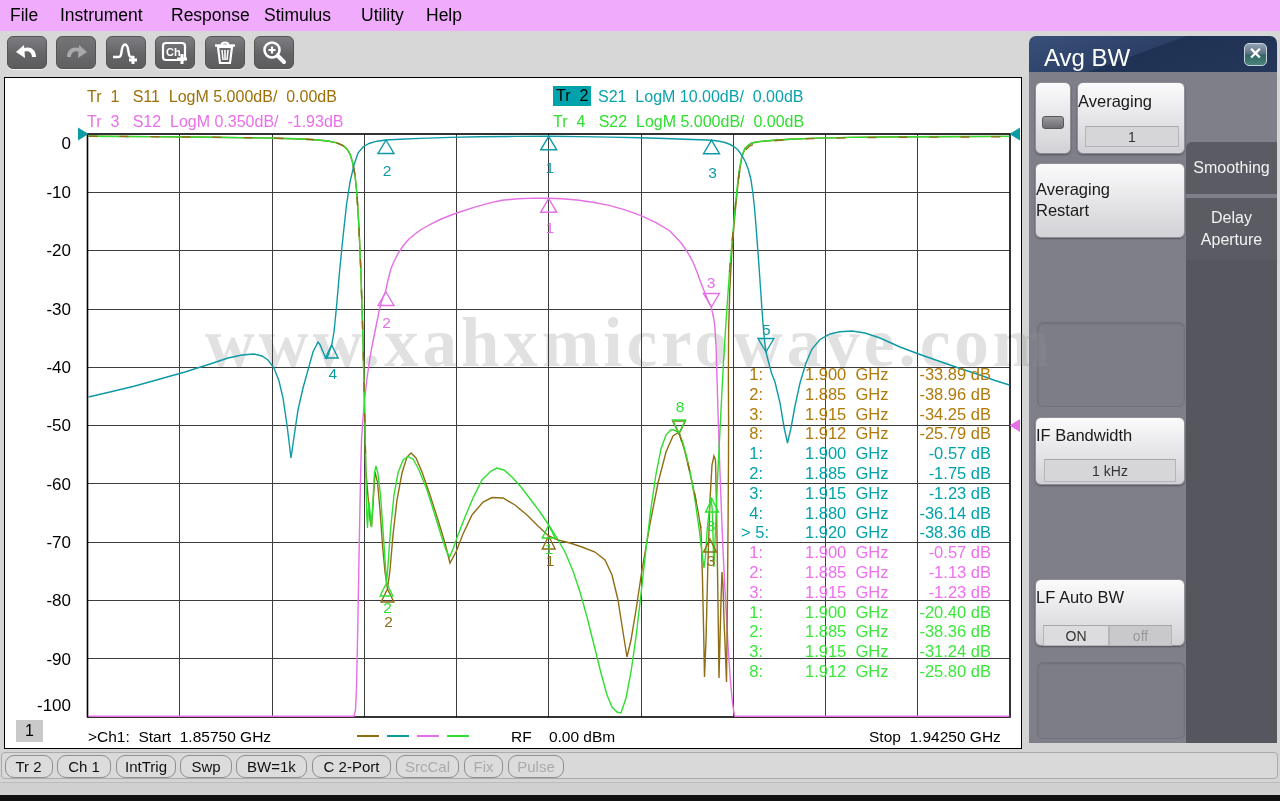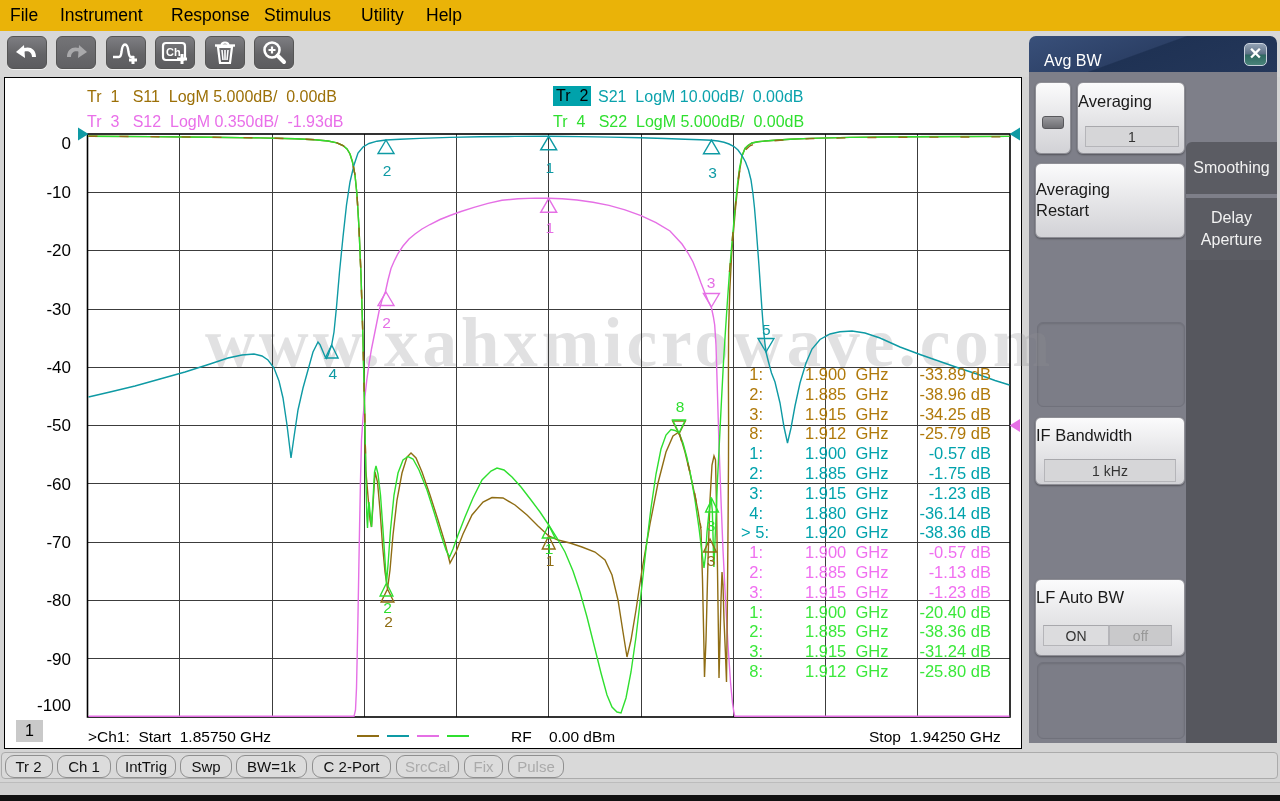--- a/index.html
+++ b/index.html
@@ -1,21 +1,21 @@
 <!DOCTYPE html>
 <html><head>
 <meta charset="utf-8">
 <style>
   * { margin:0; padding:0; box-sizing:border-box; }
   html,body { width:1280px; height:801px; overflow:hidden; }
   body { font-family:"Liberation Sans", sans-serif; background:#d4d4d4; position:relative; }
   .abs { position:absolute; }
 
   
-  #menubar { position:absolute; left:0; top:0; width:1280px; height:31px; background:#eab308; }
+  #menubar { position:absolute; left:0; top:0; width:1280px; height:31px; background:#f0abfc; }
   #menubar span { position:absolute; top:5px; font-size:17.5px; color:#000; }
 
   
   #toolbar { position:absolute; left:0; top:31px; width:1280px; height:46px; background:#d7d7d7; }
   .tbtn { position:absolute; top:4.5px; width:40px; height:33px; border-radius:6px;
           background:linear-gradient(#7e7e82,#646467 55%,#5c5c5f); border:1px solid #555;
           box-shadow:0 1px 0 rgba(255,255,255,.6); }
 
   
   #plotpanel { position:absolute; left:4px; top:77px; width:1018px; height:672px;
@@ -282,21 +282,21 @@
   <div class="mrow" style="color:#f06ef0"><span class="mnum">1:</span><span class="mfreq">1.900  GHz</span><span class="mval">-0.57 dB</span></div>
   <div class="mrow" style="color:#f06ef0"><span class="mnum">2:</span><span class="mfreq">1.885  GHz</span><span class="mval">-1.13 dB</span></div>
   <div class="mrow" style="color:#f06ef0"><span class="mnum">3:</span><span class="mfreq">1.915  GHz</span><span class="mval">-1.23 dB</span></div>
   <div class="mrow" style="color:#3ae83a"><span class="mnum">1:</span><span class="mfreq">1.900  GHz</span><span class="mval">-20.40 dB</span></div>
   <div class="mrow" style="color:#3ae83a"><span class="mnum">2:</span><span class="mfreq">1.885  GHz</span><span class="mval">-38.36 dB</span></div>
   <div class="mrow" style="color:#3ae83a"><span class="mnum">3:</span><span class="mfreq">1.915  GHz</span><span class="mval">-31.24 dB</span></div>
   <div class="mrow" style="color:#3ae83a"><span class="mnum">8:</span><span class="mfreq">1.912  GHz</span><span class="mval">-25.80 dB</span></div>
 </div>
 
 <div id="rptitle">
-  <span style="position:absolute;left:15px;top:16px;font-size:16px;color:#fff">Avg BW</span>
+  <span style="position:absolute;left:15px;top:8px;font-size:24px;color:#fff">Avg BW</span>
   <div style="position:absolute;left:215px;top:7px;width:23px;height:23px;border-radius:5px;
        background:linear-gradient(#93a2b5,#5c7085 48%,#2e6860 52%,#49837a);
        border:1.5px solid #c9d2dd;color:#fff;font-size:16px;font-weight:bold;
        text-align:center;line-height:20px">✕</div>
 </div>
 <div id="rpbody">
 
   <div class="tab" style="top:70px;height:52px;background:#5b5c63;line-height:52px;border-radius:6px 0 0 0">Smoothing</div>
   <div class="tab" style="top:126px;height:62px;background:#5b5c63;padding-top:9px;line-height:22px">Delay<br>Aperture</div>
   <div class="tab" style="top:188px;height:483px;background:#56575e"></div>
@@ -316,21 +316,21 @@
 
 
   <div class="rempty" style="top:250px;height:85px"></div>
 
   <div class="rbtn" style="left:6px;top:345px;width:150px;height:68px">
     <div class="rlabel" style="margin-top:8px">IF Bandwidth</div>
     <div class="rfield" style="left:8px;top:41px;width:132px;height:23px;line-height:22px">1 kHz</div>
   </div>
 
 
-  <div class="rbtn" style="left:6px;top:507px;width:150px;height:77px">
+  <div class="rbtn" style="left:6px;top:507px;width:150px;height:67px">
     <div class="rlabel" style="margin-top:8px">LF Auto BW</div>
     <div class="rfield" style="left:7px;top:45px;width:66px;height:21px;line-height:20px;background:#dcdcde">ON</div>
     <div class="rfield" style="left:73px;top:45px;width:63px;height:21px;line-height:20px;color:#999;background:#c9c9cb">off</div>
   </div>
 
   <div class="rempty" style="top:590px;height:77px"></div>
 </div>
 
 <div id="statusbar">
   <div class="sbtn" style="left:2.5px;width:48px">Tr 2</div>

